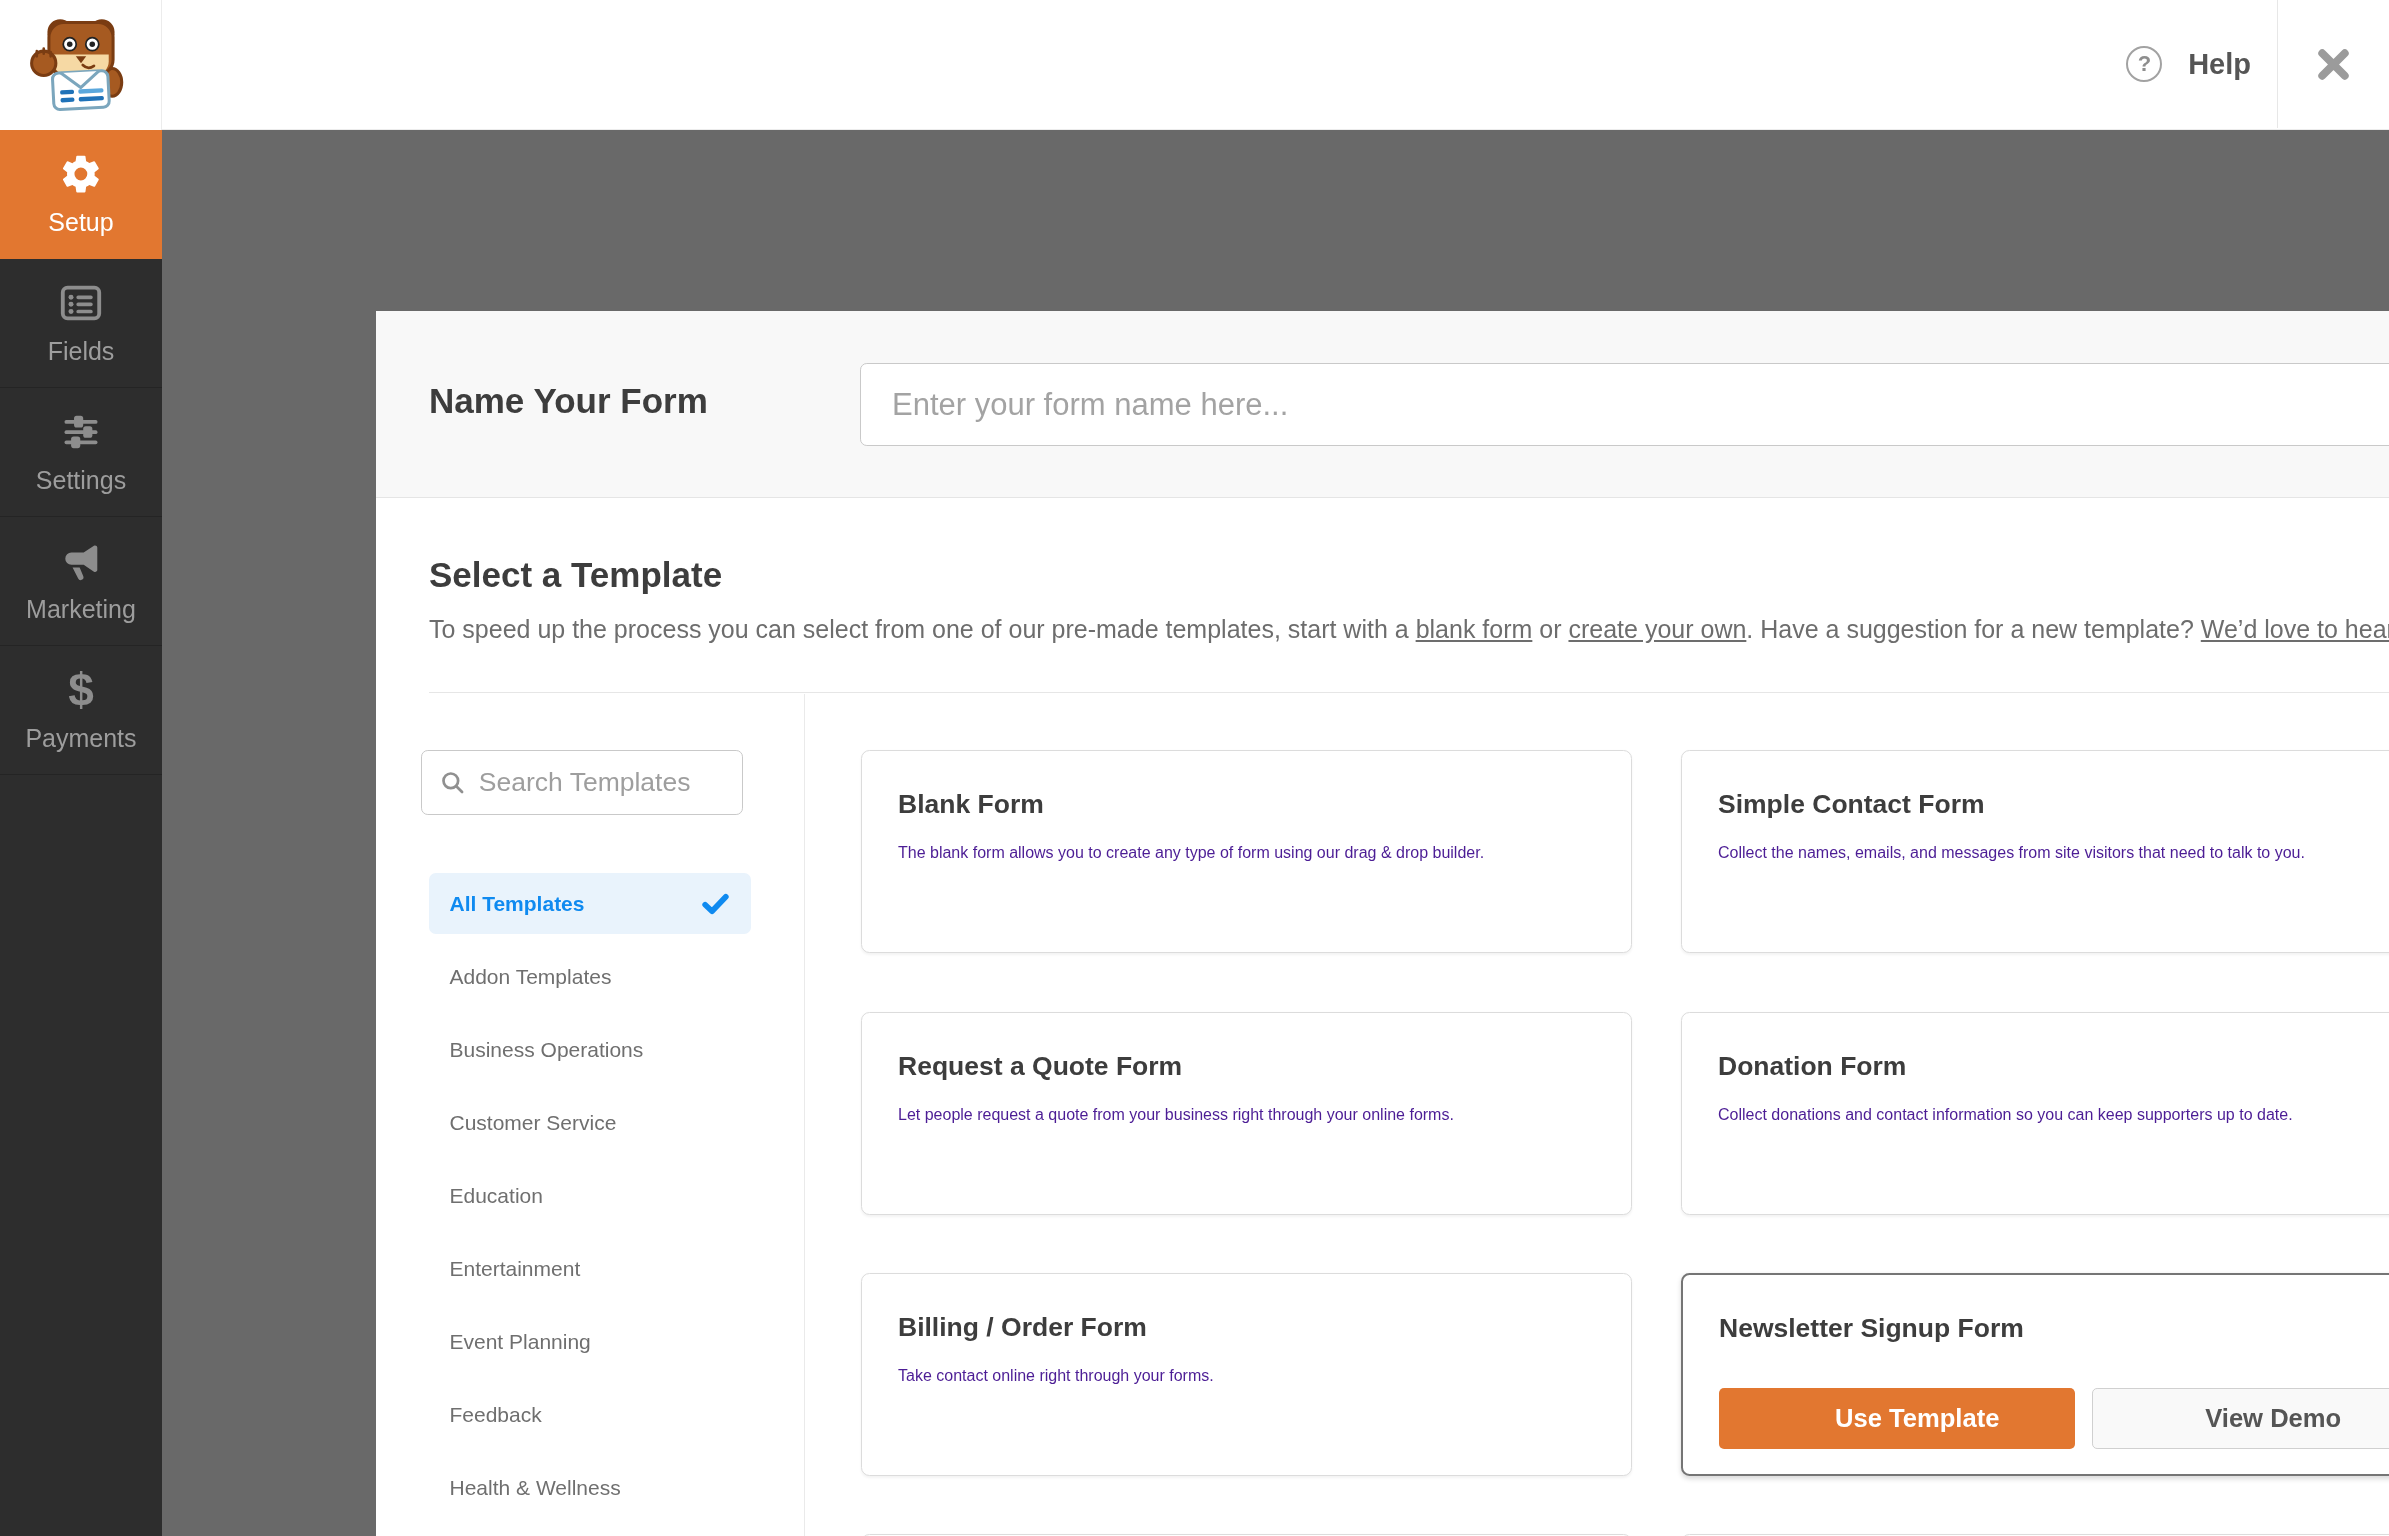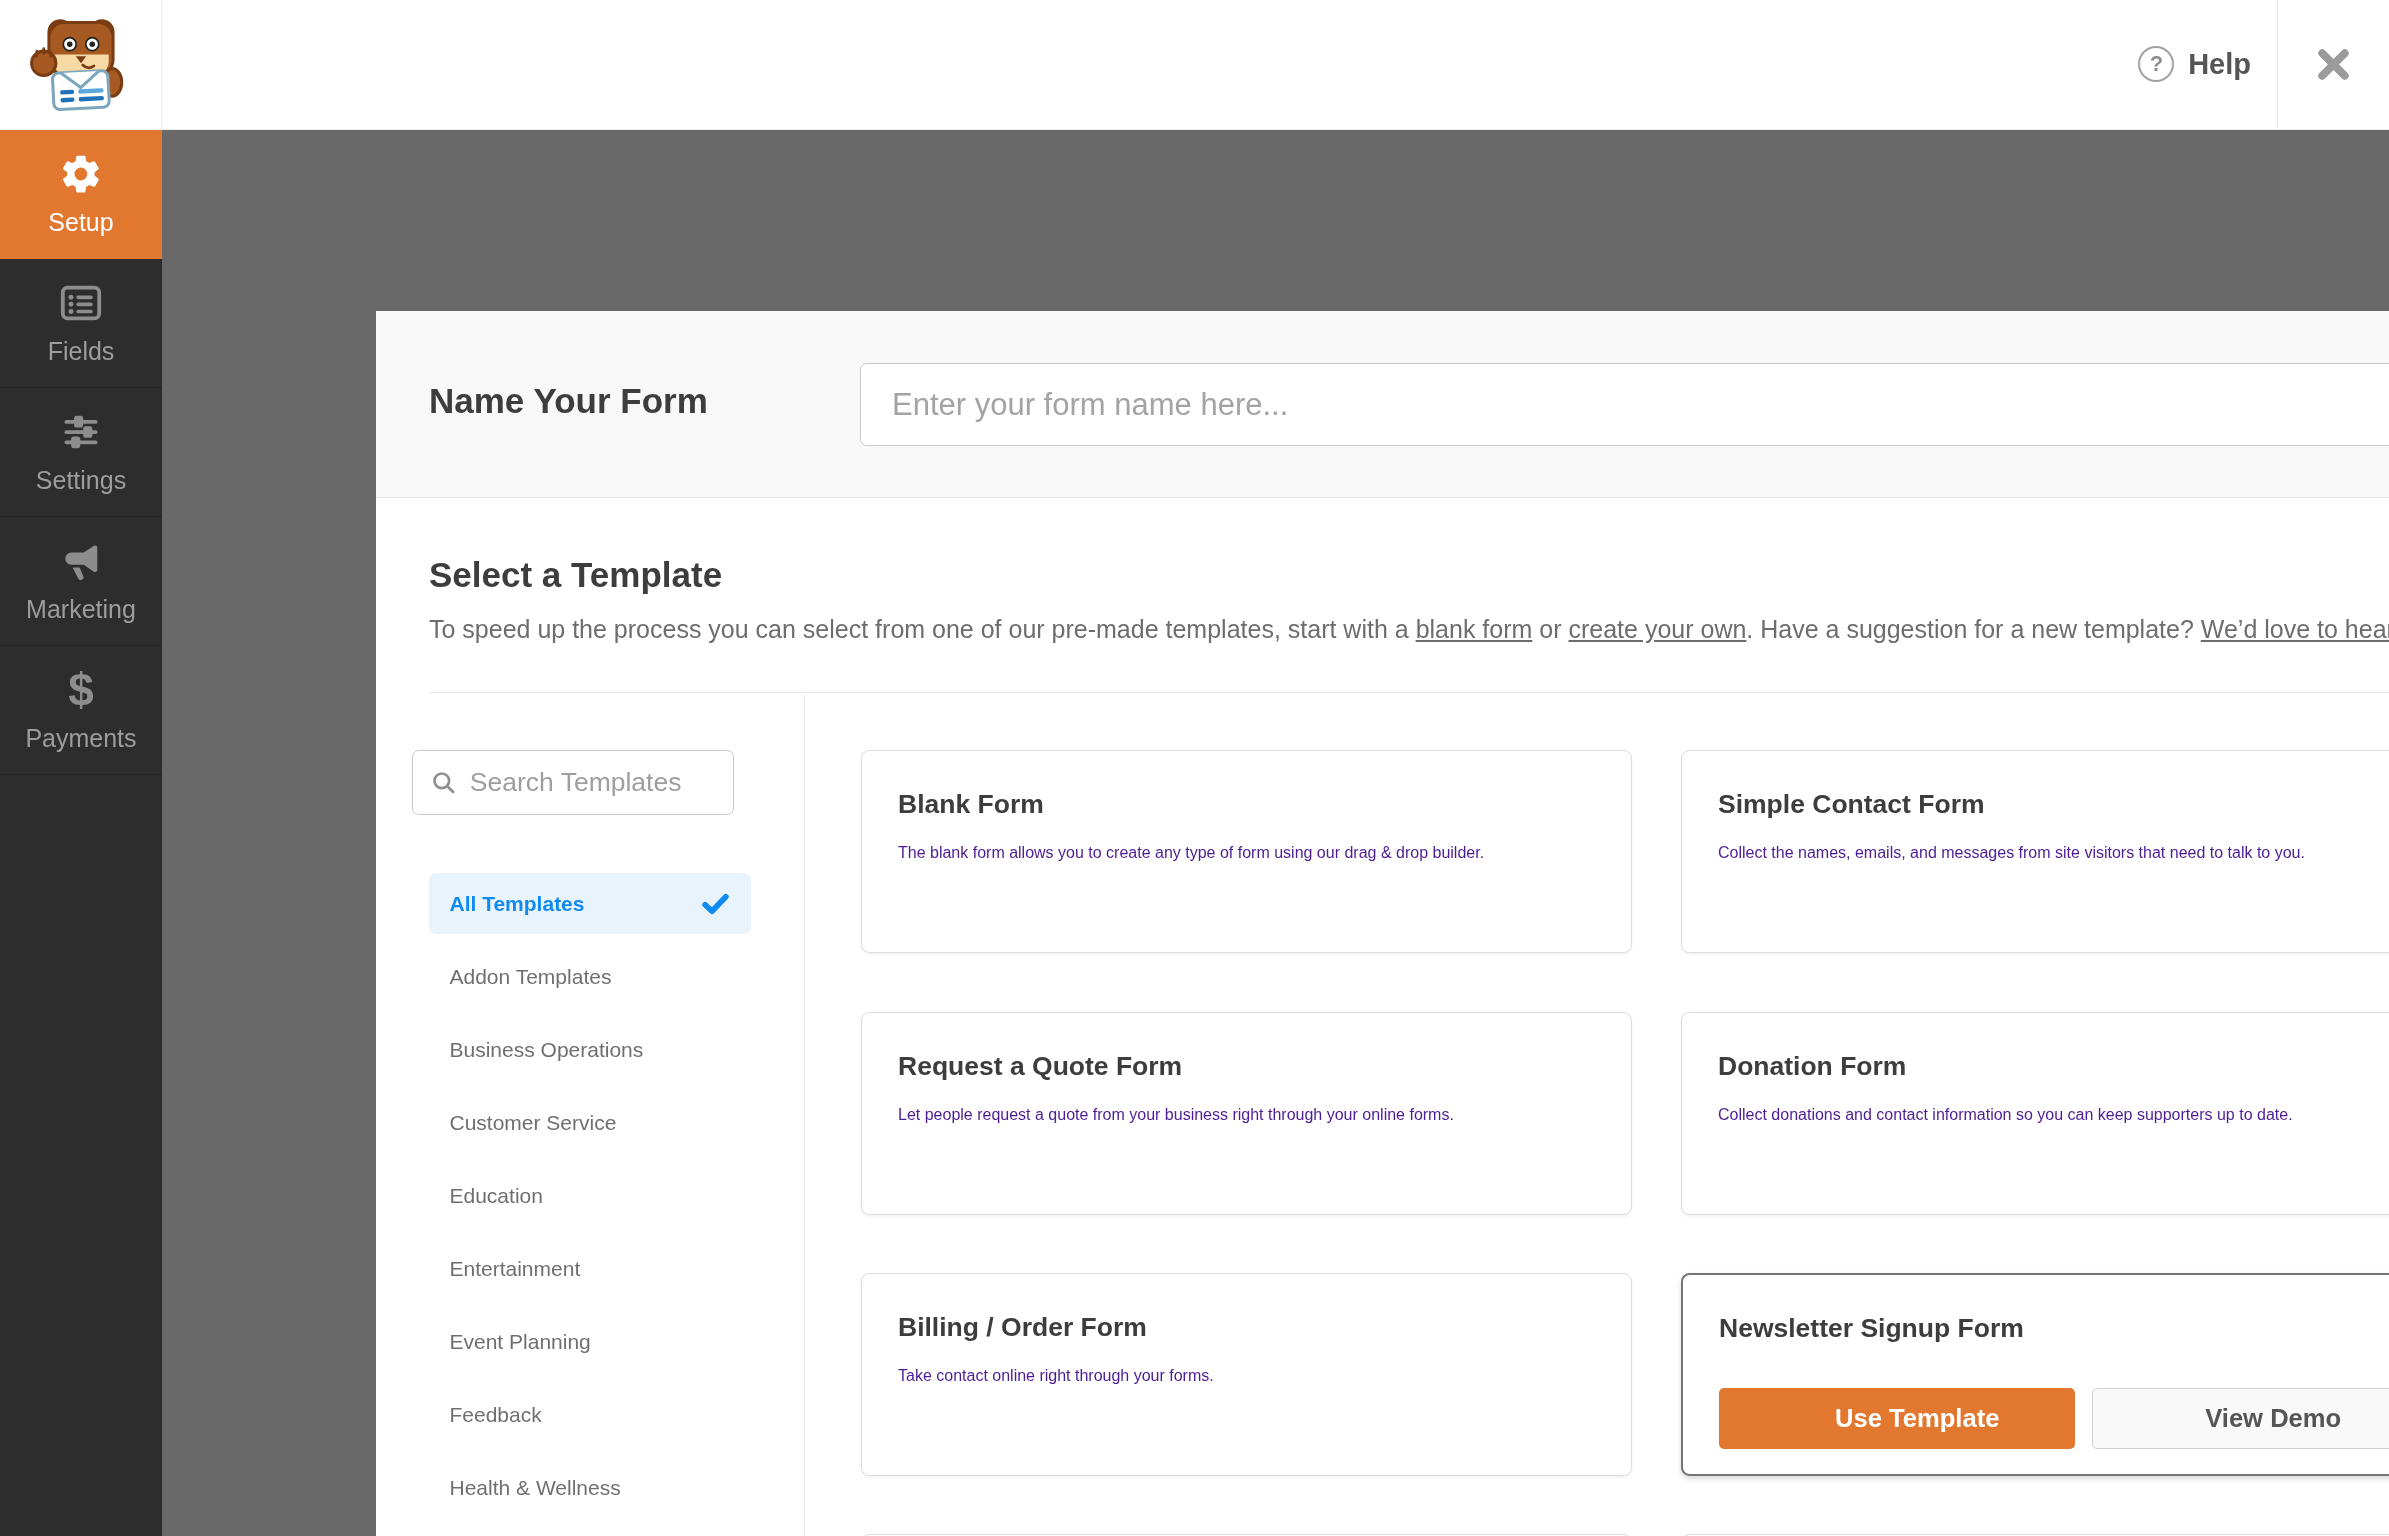--- a/index.html
+++ b/index.html
@@ -5,21 +5,21 @@
   * { margin:0; padding:0; box-sizing:border-box; }
   html,body { width:2389px; height:1536px; }
   body { font-family:"Liberation Sans", sans-serif; background:#fff; overflow:hidden; }
   #page { position:relative; width:2389px; height:1536px; overflow:hidden; background:#fff; }
 
   
   .topbar { position:absolute; left:0; top:0; width:2389px; height:130px; background:#fff; border-bottom:0.9px solid #ececec; z-index:5; }
   .logo-area { position:absolute; left:0; top:0; width:162px; height:130px; background:#fff; border-right:1.7px solid #ececec; display:flex; align-items:center; justify-content:center; }
   .help-btn { position:absolute; right:138px; top:0; height:128px; display:flex; align-items:center; gap:13.7px; cursor:pointer; }
   .help-circle { width:36px; height:36px; border:2.6px solid #a2a2a2; border-radius:50%; color:#8e8e8e; font-size:22px; font-weight:700; display:flex; align-items:center; justify-content:center; }
-  .help-text { font-size:29px; font-weight:700; color:#555; }
+  .help-text { font-size:29px; font-weight:700; color:#555;margin-left:12px; }
   .topbar-sep { position:absolute; left:2277px; top:0; height:128px; border-left:1.7px solid #e7e7e7; }
   .close-btn { position:absolute; left:2278px; top:0; width:111px; height:128px; display:flex; align-items:center; justify-content:center; color:#9b9b9b; cursor:pointer; }
 
   
   .sidebar { position:absolute; left:0; top:130px; width:162px; height:1406px; background:#2d2d2d; z-index:4; }
   .side-item { height:129px; display:flex; flex-direction:column; align-items:center; justify-content:center; gap:10.2px; border-bottom:0.9px solid #242424; color:#9d9d9d; font-size:25px; cursor:pointer; }
   .side-item .ico { display:flex; align-items:center; justify-content:center; height:46px; color:#8d8d8d; }
   .side-item.active { background:#e27730; color:#fff; border-bottom:0.9px solid #e27730; }
   .side-item.active .ico { color:#fff; }
   .dollar { font-size:46px; font-weight:700; line-height:1; }
@@ -33,21 +33,21 @@
   .name-input { position:absolute; left:484px; top:52px; width:1588px; height:83px; border:1.7px solid #c9c9c9; border-radius:6.8px; background:#fff; font-family:"Liberation Sans",sans-serif; font-size:31px; color:#444; padding:0 31px; outline:none; }
   .name-input::placeholder { color:#a3a3a3; }
 
   .section-heading { position:absolute; left:53px; top:244px; font-size:35px; font-weight:700; color:#3d3d3d; }
   .intro { position:absolute; left:53px; top:304px; font-size:25px; color:#6d6d6d; white-space:nowrap; }
   .intro a { color:#6d6d6d; text-decoration:underline; cursor:pointer; }
   .body-hr { position:absolute; left:53px; right:0; top:381px; border-top:1.7px solid #e6e6e6; }
   .v-divider { position:absolute; left:428px; top:383px; bottom:0; border-left:1.7px solid #eaeaea; }
 
   
-  .search-box { position:absolute; left:36px; top:439px; width:322px; height:65px; border:1.7px solid #c9c9c9; border-radius:6.8px; background:#fff; display:flex; align-items:center; gap:12.8px; padding:0 17px; }
+  .search-box { position:absolute; left:45px; top:439px; width:322px; height:65px; border:1.7px solid #c9c9c9; border-radius:6.8px; background:#fff; display:flex; align-items:center; gap:12.8px; padding:0 17px; }
   .search-box .sicon { color:#909090; display:flex; }
   .search-box input { border:none; outline:none; width:100%; font-family:"Liberation Sans",sans-serif; font-size:26.5px; color:#444; background:transparent; }
   .search-box input::placeholder { color:#9e9e9e; }
 
   .cat-list { position:absolute; left:53px; top:550px; width:322px; }
   .cat-item { height:61px; display:flex; align-items:center; justify-content:space-between; padding:0 20.5px; font-size:21px; color:#6f6f6f; border-radius:6.8px; cursor:pointer;margin-top:12px; }
   .cat-item.active { background:#e9f3fc; color:#0f8af0; font-weight:700; }
   .cat-item .chk { display:flex; color:#0f8af0; }
 
   

